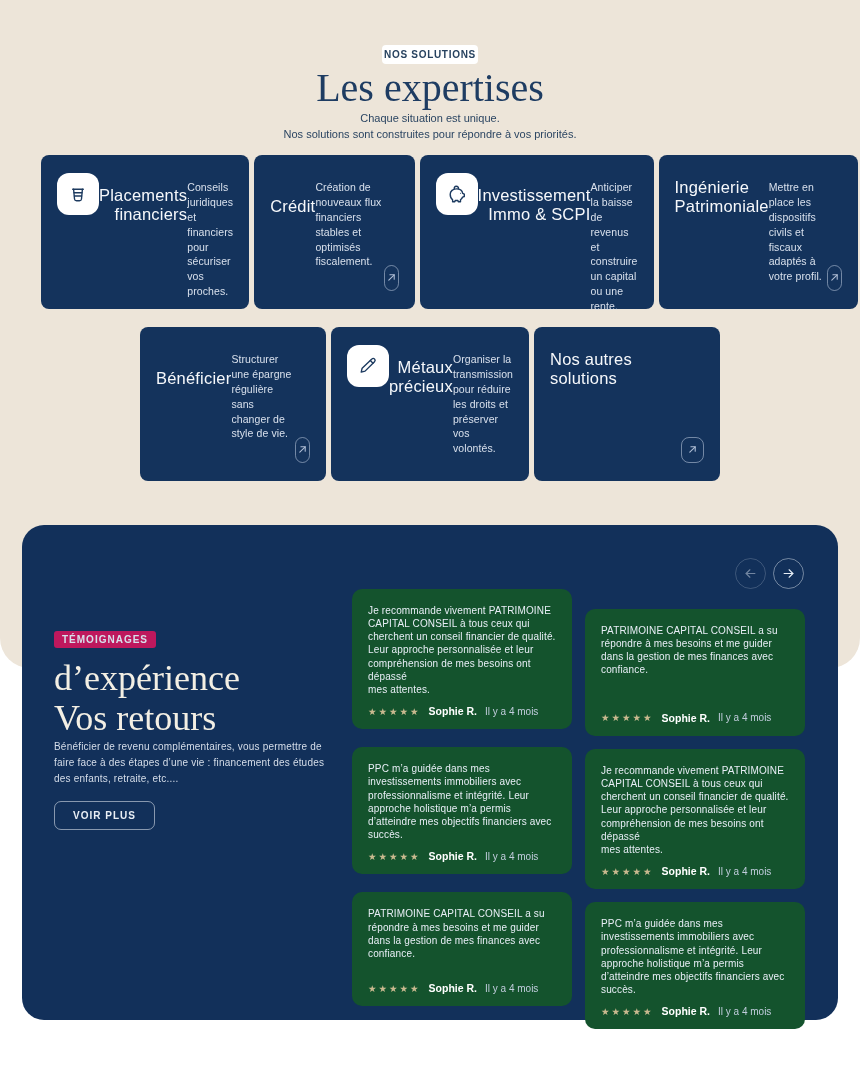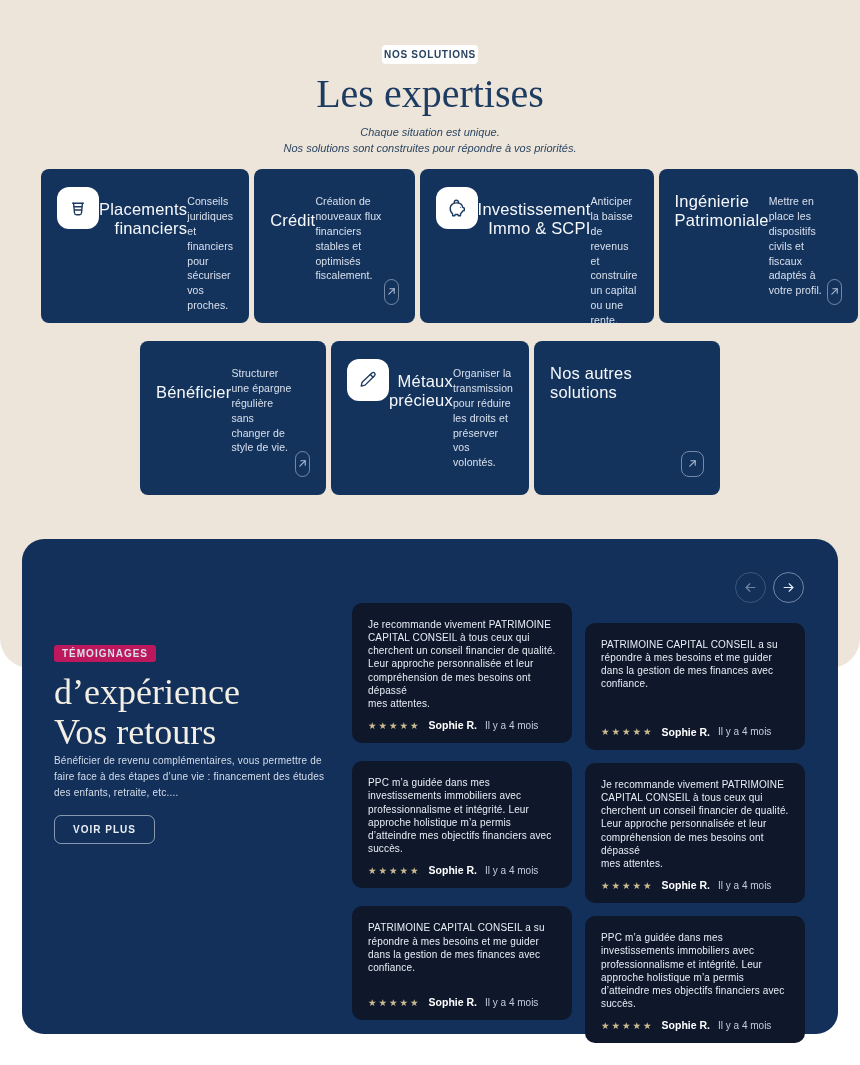--- a/index.html
+++ b/index.html
@@ -4,22 +4,22 @@
 <style>
   * { margin:0; padding:0; box-sizing:border-box; }
   body { width:860px; height:1065px; background:#ffffff; font-family:"Liberation Sans", sans-serif; position:relative; overflow:hidden; }
   .page { position:relative; width:860px; height:1065px; }
   .beige-bg { position:absolute; top:0; left:0; width:860px; height:668px; background:#EDE5D9; border-radius:0 0 30px 30px; }
   .content { position:relative; z-index:1; }
 
   
   .hero { text-align:center; padding-top:44px; }
   .hero-badge { display:inline-block; background:#ffffff; color:#27425F; font-size:10px; font-weight:700; letter-spacing:.7px; padding:4px 2px; border-radius:4px; }
-  .hero-title { font-family:"Liberation Serif","DejaVu Serif",serif; font-weight:500; font-size:40px; line-height:1.15; color:#1E3C62; margin-top:7px; }
-  .hero-sub { margin-top:8px; font-size:11px; line-height:1.45; color:#2B4562;font-style:italic; }
+  .hero-title { font-family:"Liberation Serif","DejaVu Serif",serif; font-weight:500; font-size:40px; line-height:1.15; color:#1E3C62; margin-top:1px; }
+  .hero-sub { font-size:11px; line-height:1.45; color:#2B4562; }
 
   
   .cards-row { display:flex; gap:5px; margin:0 auto; }
   .row1 { width:778px; margin-top:12px; }
   .row2 { width:580px; margin-top:18px; }
   .card { flex:1; height:154px; background:#14335C; border-radius:8px; padding:18px 16px; color:#fff; display:flex; }
   .icon-tile { width:42px; height:42px; background:#ffffff; border-radius:12px; color:#1C3A5F; display:flex; align-items:center; justify-content:center; flex:0 0 auto; }
   .card-title { font-size:16.5px; font-weight:500; line-height:1.18; letter-spacing:.2px; color:#F6F8FB; }
   .card--icon .card-title { margin-top:13px;text-align:right; }
   .title-box { height:44px; display:flex; align-items:flex-end; }
@@ -34,21 +34,21 @@
 
   .t-left { position:absolute; left:32px; top:104px; width:278px; }
   .t-badge { display:inline-block; background:#be185d; color:#D7E0EB; font-size:10px; font-weight:600; letter-spacing:1px; padding:3px 8px; border-radius:3px; }
   .t-title { font-family:"Liberation Serif","DejaVu Serif",serif; font-weight:500; font-size:36px; line-height:1.12; color:#F3EFE4; margin-top:10px; }
   .t-desc { margin-top:0; font-size:10px; line-height:1.6; color:#D5DDE9; letter-spacing:.2px; }
   .t-cta { margin-top:14px; background:transparent; border:1px solid rgba(233,238,245,.55); border-radius:7px; color:#E9EEF5; font-size:10px; font-weight:600; letter-spacing:1px; padding:8px 18px; cursor:pointer; font-family:"Liberation Sans",sans-serif; }
 
   .t-col { position:absolute; width:220px; display:flex; flex-direction:column; }
   .t-col-mid { left:330px; top:64px; gap:18px; }
   .t-col-right { left:563px; top:84px; gap:13px; }
-  .t-card { background:#0f172a; border-radius:10px; padding:15px 16px 12px; display:flex; flex-direction:column; }
+  .t-card { background:#14532d; border-radius:10px; padding:15px 16px 12px; display:flex; flex-direction:column; }
   .t-text { font-size:10px; line-height:1.32; color:#E8EEF6; letter-spacing:.15px; white-space:pre-line; }
   .t-footer { margin-top:auto; padding-top:9px; display:flex; align-items:center; gap:8px; }
   .t-stars { color:#C9B98F; font-size:9.5px; letter-spacing:2px; white-space:nowrap; }
   .t-name { font-size:10.5px; color:#FFFFFF; font-weight:600; white-space:nowrap; }
   .t-date { font-size:10px; color:#C2CDDD; white-space:nowrap; }
   svg { display:block; }
 </style>
 </head>
 <body>
 

